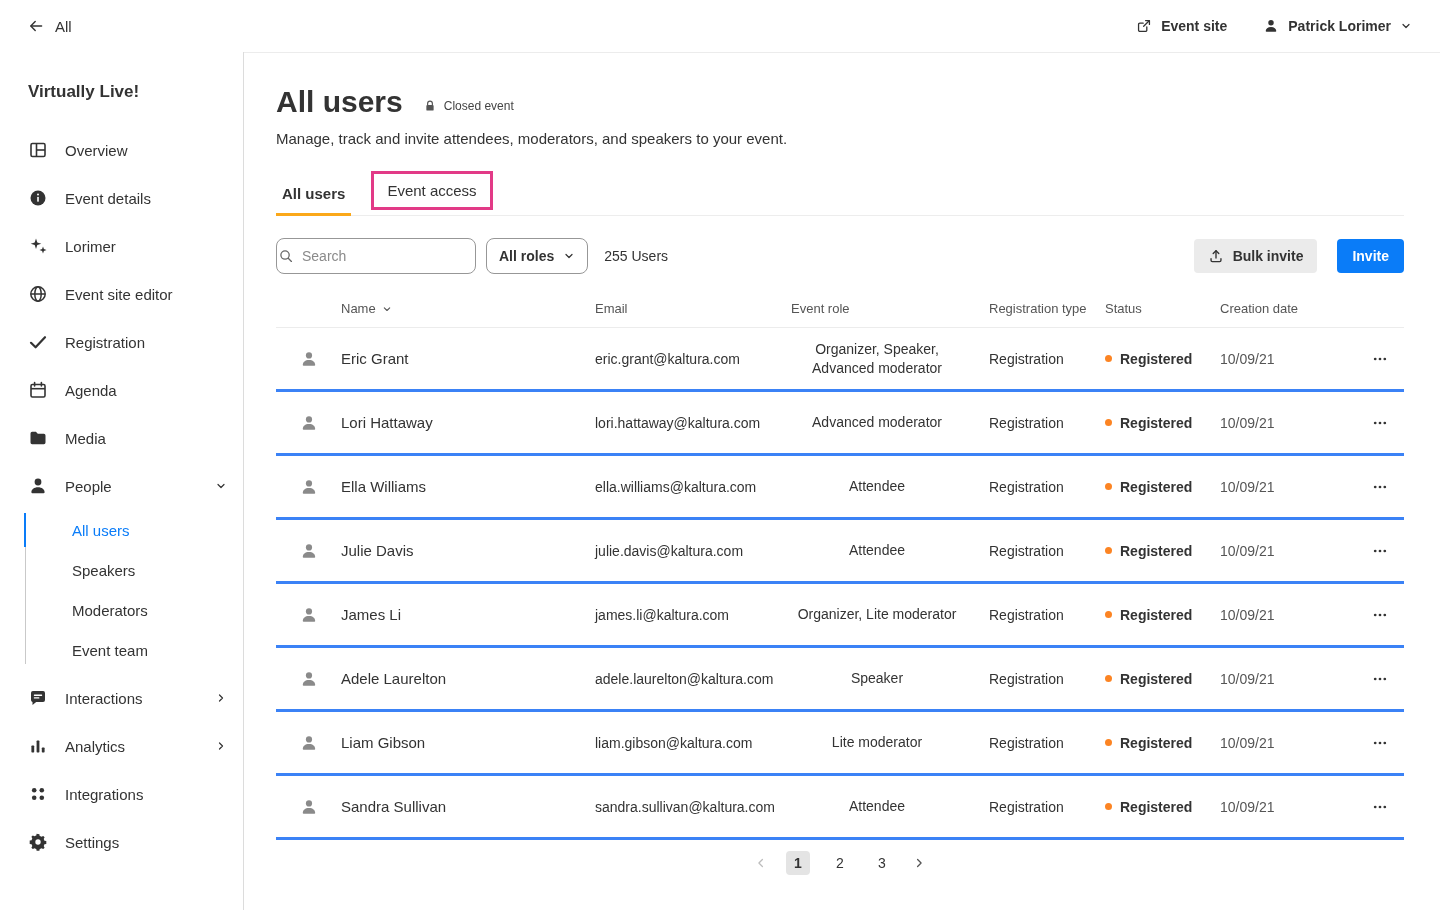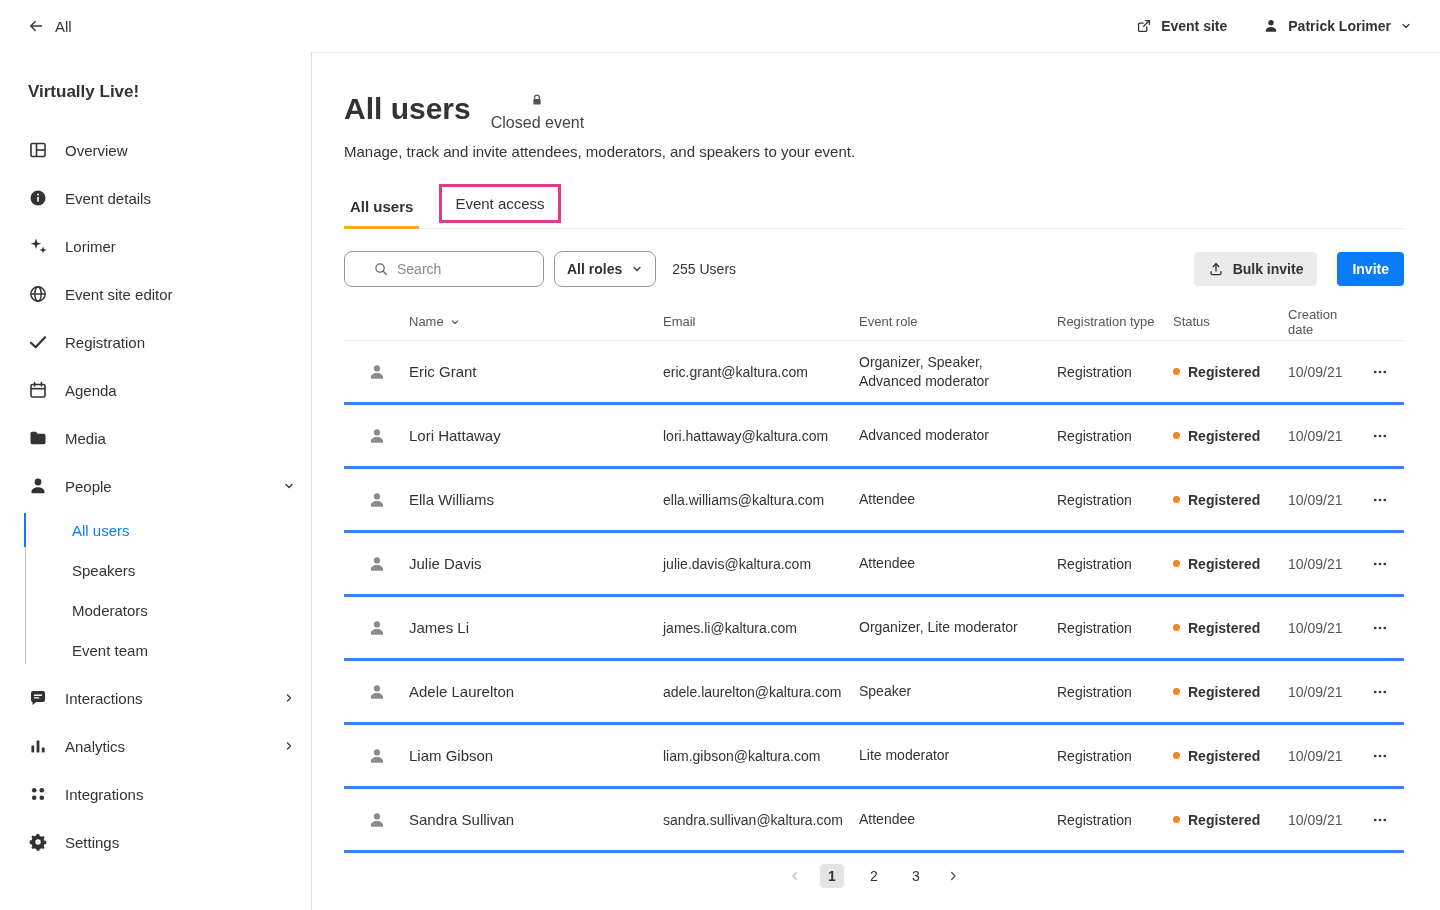--- a/index.html
+++ b/index.html
@@ -21,21 +21,21 @@
   }
   .topbar-left { display: flex; align-items: center; gap: 11px; font-size: 15px; cursor: pointer; }
   .topbar-right { display: flex; align-items: center; gap: 36px; }
   .topbar-link, .topbar-user {
     display: flex; align-items: center; gap: 9px;
     font-size: 14px; font-weight: 700; cursor: pointer;
   }
 
   
   .layout { display: flex; height: 858px; }
-  .sidebar { width: 312px; flex-shrink: 0; border-right: 1px solid #dcdcdc; padding-top: 8px; }
+  .sidebar { width: 244px; flex-shrink: 0; border-right: 1px solid #dcdcdc; padding-top: 8px; }
   .sidebar-title { padding: 22px 28px 24px; font-size: 17px; font-weight: 700; }
   .nav-item {
     height: 48px; display: flex; align-items: center; gap: 17px;
     padding: 0 16px 0 28px; font-size: 15px; cursor: pointer;
   }
   .nav-icon { width: 20px; height: 20px; display: flex; align-items: center; justify-content: center; color: #333; }
   .nav-spacer { flex: 1; }
   .nav-chevron { color: #333; display: flex; }
   .sub-list { position: relative; margin: 0 0 4px; }
   .sub-list::before {
@@ -49,40 +49,40 @@
   .sub-item.active { color: #0a7cf8; }
   .sub-item.active::before {
     content: ""; position: absolute; left: 24px; top: 3px; bottom: 3px;
     width: 2px; background: #0a7cf8;
   }
 
   
   .main { flex: 1; border-top: 1px solid #ececec; padding: 32px 36px 0 32px; }
   .title-row { display: flex; align-items: center; gap: 20px; }
   .page-title { font-size: 30px; font-weight: 700; }
-  .closed-badge { display: flex; align-items: center; gap: 7px; font-size: 16px; color: #444; margin-top: 8px; flex-direction: column; }
+  .closed-badge { display: flex; align-items: center; gap: 7px; font-size: 12px; color: #444; margin-top: 8px; }
   .closed-badge .lock { color: #555; display: flex; }
   .subtitle { margin-top: 11px; font-size: 15px; }
 
   .tabs { display: flex; align-items: flex-end; gap: 20px; margin-top: 24px; border-bottom: 1px solid #ededed; }
   .tab { font-size: 15px; padding: 10px 6px 13px; cursor: pointer; position: relative; }
   .tab.active { font-weight: 700; }
   .tab.active::after {
     content: ""; position: absolute; left: 0; right: 0; bottom: -1px;
     height: 3px; background: #fba819;
   }
   .tab.highlighted {
     border: 3px solid #e23a87; padding: 8px 13px; margin-bottom: 5px;
   }
 
   
   .toolbar { display: flex; align-items: center; margin-top: 22px; }
   .search-box {
     width: 200px; height: 36px; border: 1px solid #979797; border-radius: 8px;
-    display: flex; align-items: center; gap: 8px; padding: 0 28px; color: #666;
+    display: flex; align-items: center; gap: 8px; padding: 0 1px; color: #666;
   }
   .search-box input {
     border: none; outline: none; width: 100%; font-size: 14px;
     font-family: inherit; color: #333; background: transparent;
   }
   .search-box input::placeholder { color: #8a8a8a; }
   .roles-select {
     margin-left: 10px; height: 36px; border: 1px solid #979797; border-radius: 8px;
     display: flex; align-items: center; gap: 9px; padding: 0 12px;
     font-size: 14px; font-weight: 700; cursor: pointer;
@@ -105,21 +105,21 @@
   .t-head, .t-row {
     display: grid;
     grid-template-columns: 65px 254px 196px 198px 116px 115px 1fr 48px;
     align-items: center;
   }
   .t-head { height: 38px; font-size: 13px; color: #555; border-bottom: 1px solid #ececec; }
   .name-sort { display: flex; align-items: center; gap: 5px; cursor: pointer; }
   .t-row { min-height: 64px; border-bottom: 3px solid #3b82f6; font-size: 14px; }
   .cell-avatar { display: flex; justify-content: center; color: #8a8a8a; }
   .cell-name { font-size: 15px; }
-  .cell-role { padding-right: 26px; line-height: 1.3; }
+  .cell-role { padding-right: 26px; line-height: 1.3; text-align: center; }
   .cell-status { display: flex; align-items: center; gap: 8px; font-weight: 700; text-align: center; }
   .status-dot { width: 7px; height: 7px; border-radius: 50%; background: #fc8423; flex-shrink: 0; }
   .cell-date { color: #555; }
   .kebab { display: flex; justify-content: center; cursor: pointer; color: #333; }
 
   
   .pagination {
     display: flex; align-items: center; justify-content: center; gap: 18px;
     height: 46px; font-size: 14px;
   }

